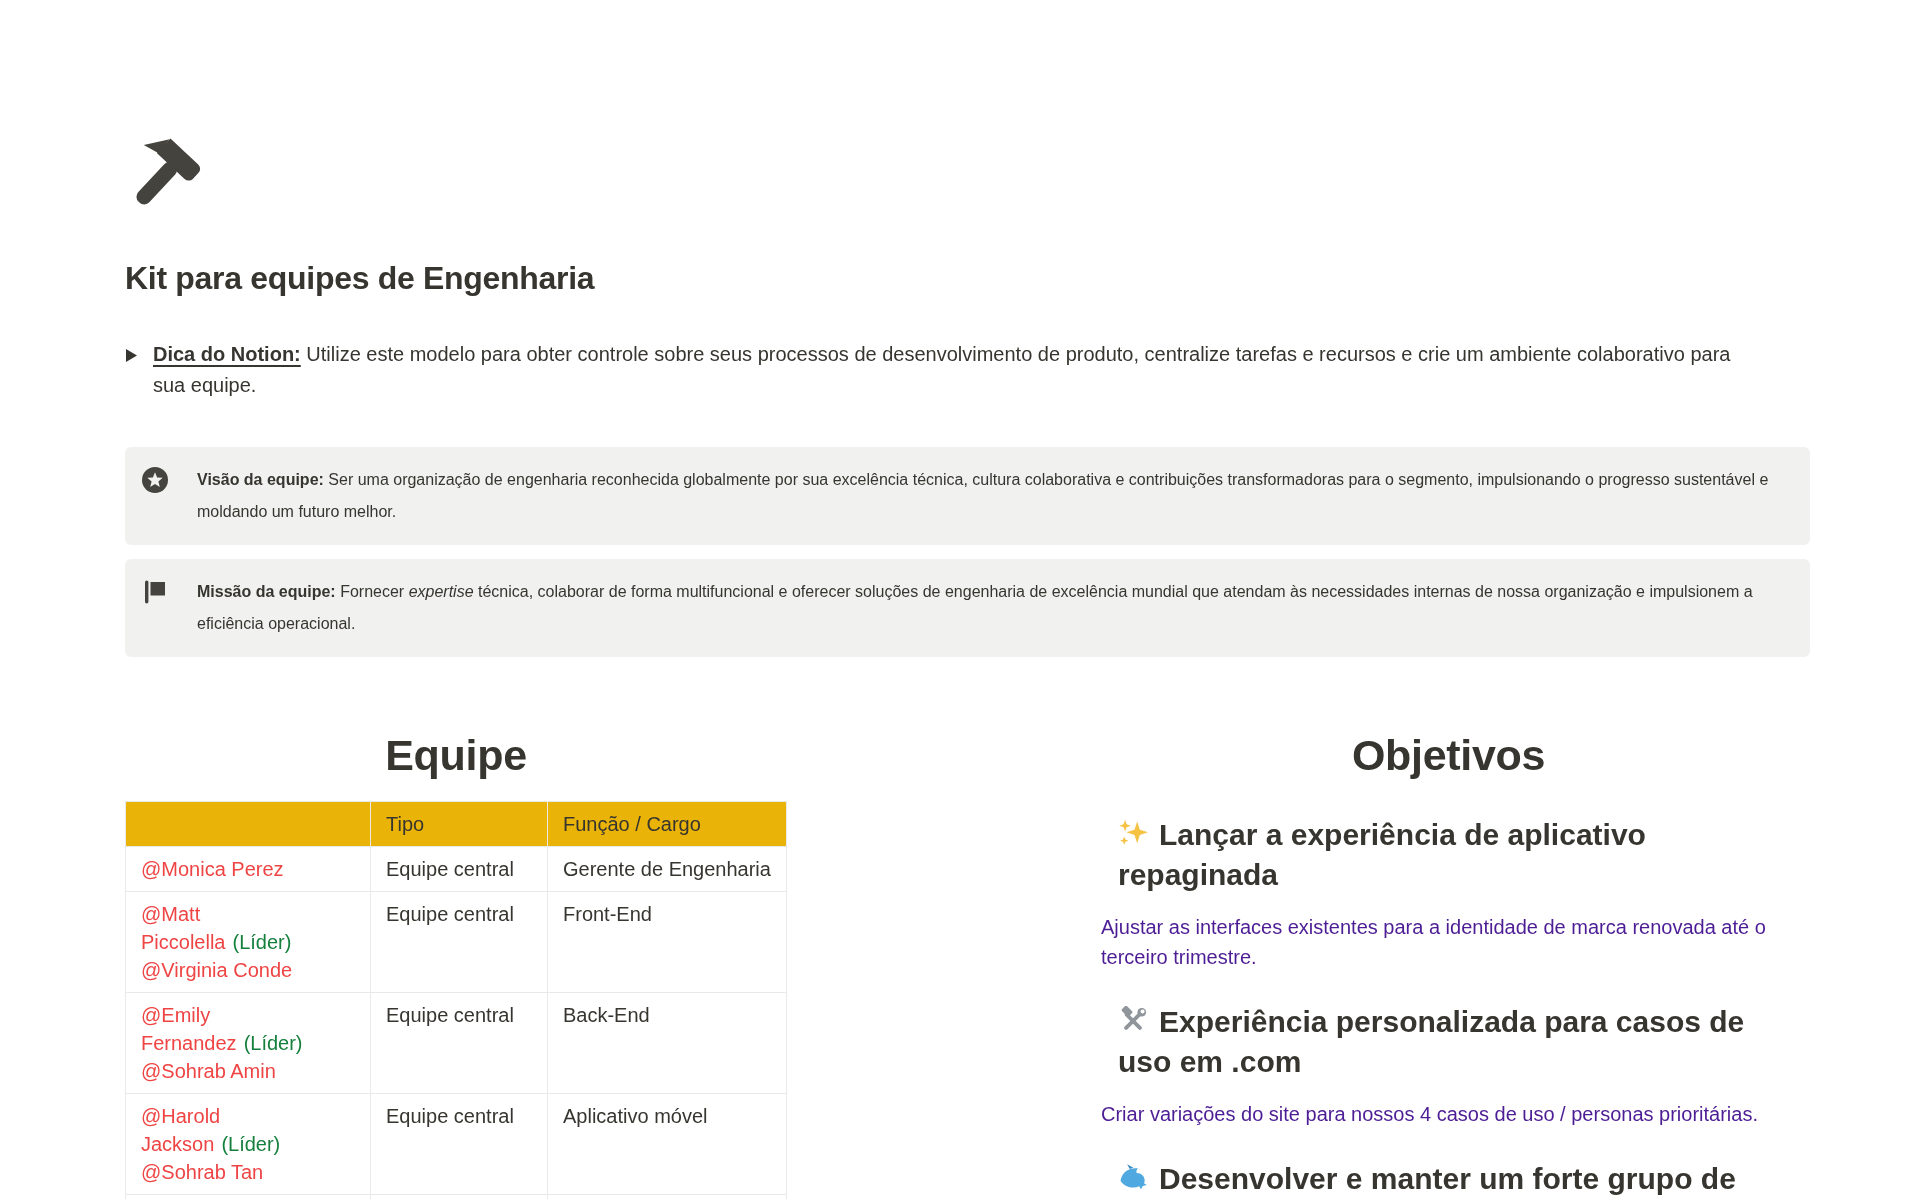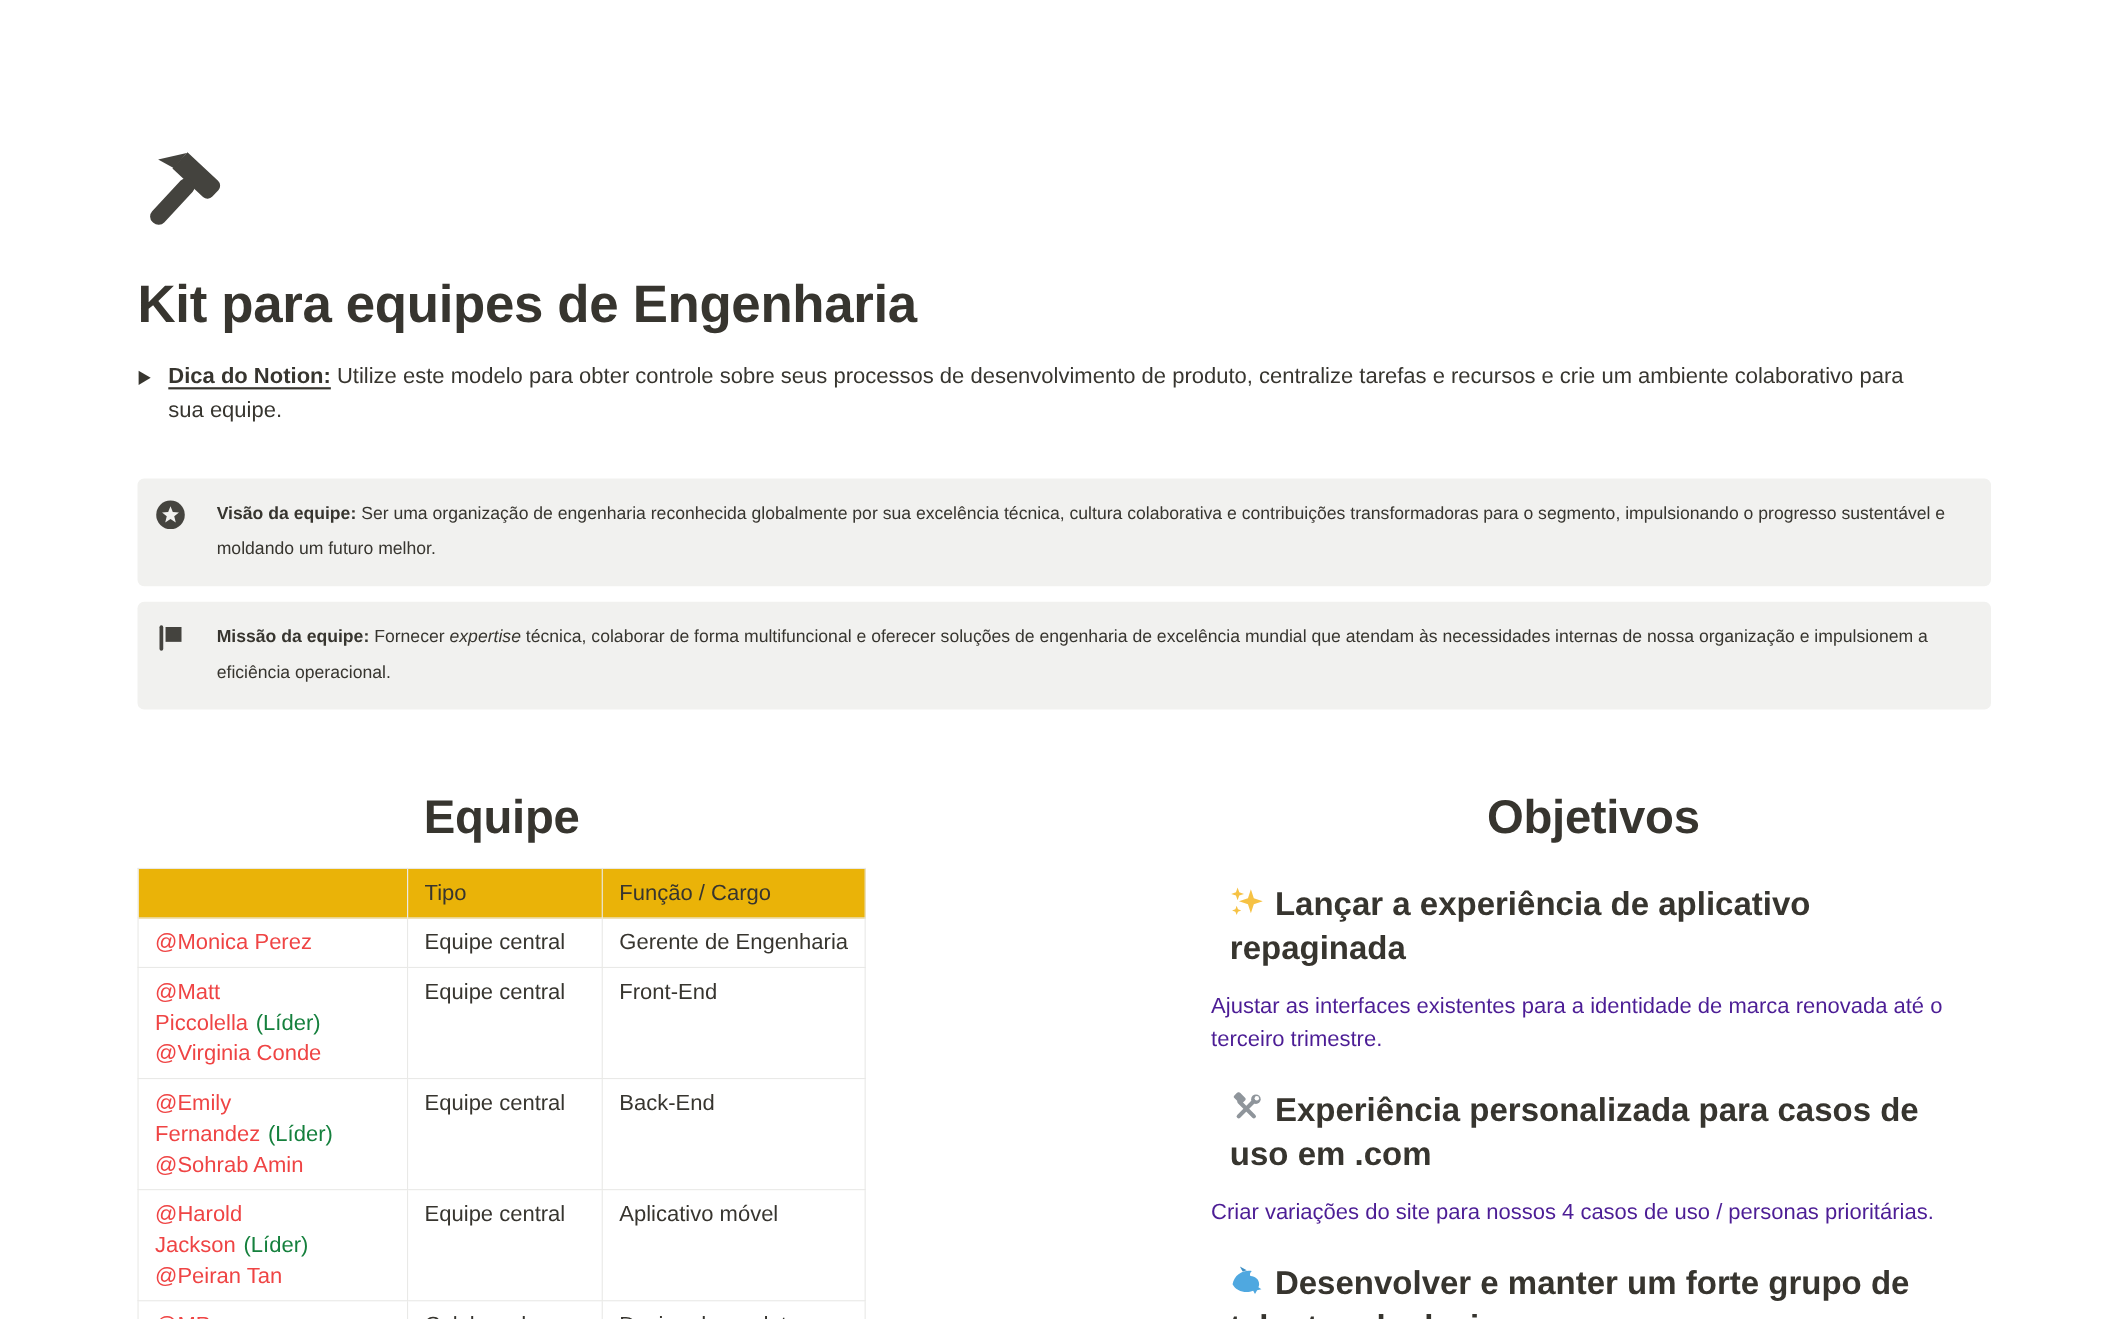--- a/index.html
+++ b/index.html
@@ -9,25 +9,25 @@
     overflow: hidden;
     background: #ffffff;
     color: #37352f;
     font-family: "Liberation Sans", sans-serif;
   }
   .page { padding: 133px 110px 0 125px; }
 
   .page-icon { width: 82px; height: 82px; display: block; cursor: pointer; }
 
   .page-title {
-    font-size: 48px; line-height: 58px; font-weight: 700;
+    font-size: 32px; line-height: 58px; font-weight: 700;
     letter-spacing: -0.3px; margin: 34px 0 0 0;
   }
 
-  .tip-row { margin-top: 20px; display: flex; align-items: flex-start; width: 1640px; cursor: pointer; }
+  .tip-row { margin-top: 32px; display: flex; align-items: flex-start; width: 1640px; cursor: pointer; }
   .toggle-btn { flex: 0 0 28px; padding-top: 9px; }
   .tip-text { font-size: 20px; line-height: 31px; width: 1600px; }
   .tip-label { font-weight: 700; text-decoration: underline; text-underline-offset: 4px; }
 
   .callout {
     width: 1685px; background: #f1f1ef; border-radius: 6px;
     padding: 17px 20px 17px 16px; display: flex; margin-top: 46px;
   }
   .callout + .callout { margin-top: 14px; }
   .callout-icon { flex: 0 0 28px; height: 28px; margin-top: 2px; }
@@ -156,21 +156,21 @@
             <td>
               <span class="member"><span class="mention">@Emily Fernandez</span><span class="member-suffix">(Líder)</span></span>
               <span class="member"><span class="mention">@Sohrab Amin</span><span class="member-suffix"></span></span>
             </td>
             <td>Equipe central</td>
             <td>Back-End</td>
           </tr>
           <tr>
             <td>
               <span class="member"><span class="mention">@Harold Jackson</span><span class="member-suffix">(Líder)</span></span>
-              <span class="member"><span class="mention">@Peiran Tan</span><span class="member-suffix"></span></span>
+              <span class="member"><span class="mention">@Sohrab Tan</span><span class="member-suffix"></span></span>
             </td>
             <td>Equipe central</td>
             <td>Aplicativo móvel</td>
           </tr>
           <tr>
             <td>
               <span class="member"><span class="mention">@MP</span><span class="member-suffix"></span></span>
             </td>
             <td>Colaborador</td>
             <td>Design de produto</td>

